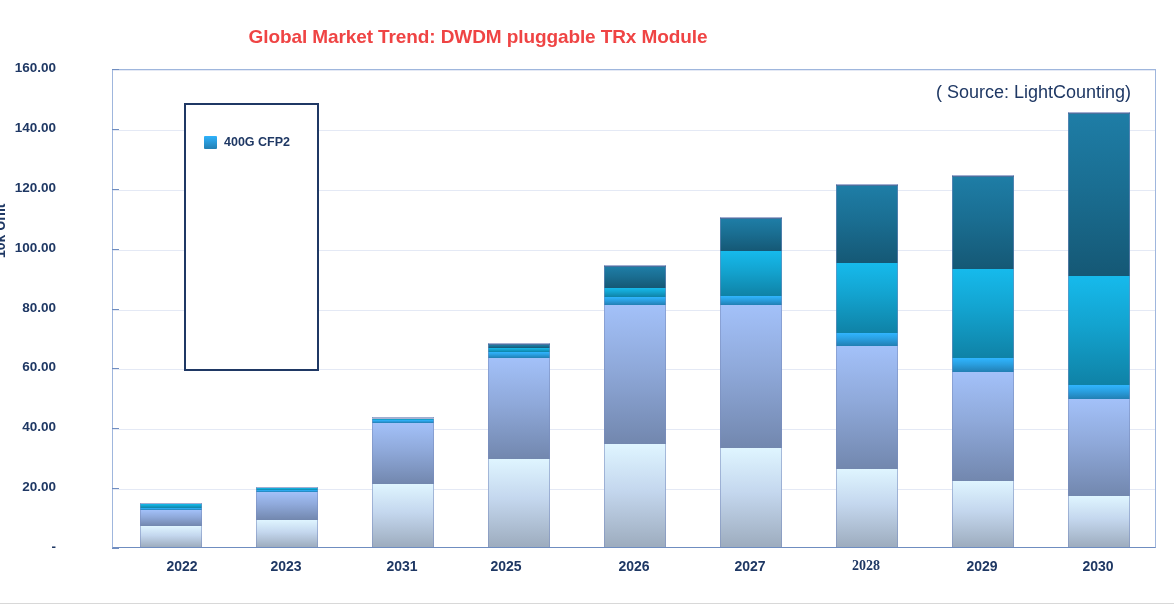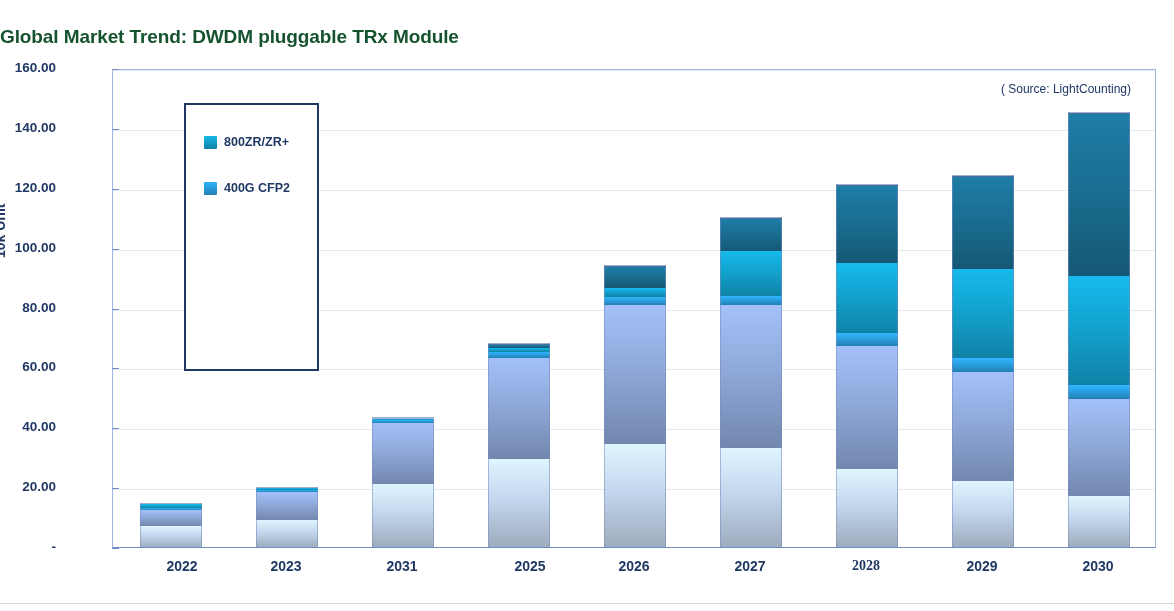--- a/index.html
+++ b/index.html
@@ -7,22 +7,23 @@
   body {
     width:1174px; height:611px;
     background:#ffffff;
     font-family:"Liberation Sans", sans-serif;
     color:#1f3864;
     position:relative;
     overflow:hidden;
   }
   #chart-title {
     position:absolute; top:26px; left:0; width:956px;
+    text-align:center;
     font-size:19px; font-weight:bold;
-    color:#14532d;
+    color:#ef4444;
     letter-spacing:-0.1px;
   }
   
   #plot-frame {
     position:absolute;
     left:112px; top:69px;
     width:1044px; height:479px;
     border:1px solid #9fb6dd;
     border-bottom:1px solid #6f8dc0;
     background:#ffffff;
@@ -50,21 +51,21 @@
     white-space:nowrap;
   }
   .ytick-mark {
     position:absolute;
     left:112px; width:7px; height:1px;
     background:#6f8dc0;
   }
   #source-note {
     position:absolute;
     right:24px; top:12px;
-    font-size:12px;
+    font-size:18px;
     color:#1f3864;
     white-space:nowrap;
   }
   
   #legend {
     position:absolute;
     left:71px; top:33px;
     width:135px; height:268px;
     border:2px solid #1f3864;
     background:#ffffff;
@@ -202,24 +203,20 @@
       <div class="bar-group" style="left: 955px; height: 479px;">
         <div class="bar-seg" style="height: 50.8937px; bottom: 0px; background: linear-gradient(rgb(223, 245, 255) 0%, rgb(196, 215, 238) 45%, rgb(157, 172, 190) 100%);"></div>
         <div class="bar-seg" style="height: 97.2969px; bottom: 50.8937px; background: linear-gradient(rgb(163, 193, 249) 0%, rgb(143, 169, 218) 45%, rgb(114, 135, 174) 100%);"></div>
         <div class="bar-seg" style="height: 13.4719px; bottom: 148.191px; background: linear-gradient(rgb(48, 181, 255) 0%, rgb(42, 159, 224) 45%, rgb(34, 127, 179) 100%);"></div>
         <div class="bar-seg" style="height: 109.272px; bottom: 161.662px; background: linear-gradient(rgb(22, 186, 236) 0%, rgb(19, 163, 207) 45%, rgb(15, 130, 166) 100%);"></div>
         <div class="bar-seg top-cap" style="height: 163.159px; bottom: 270.934px; background: linear-gradient(rgb(30, 125, 166) 0%, rgb(26, 110, 146) 45%, rgb(21, 88, 117) 100%);"></div>
         <div class="bar-seg" style="height: 1px; bottom: 434.094px; background: rgba(110, 130, 185, 0.65);"></div>
       </div>
     </div>
   <div id="legend">
-      <div class="legend-item">
-        <span class="legend-swatch" style="background: linear-gradient(rgb(21, 183, 232), rgb(15, 130, 166));"></span>
-        <span class="legend-label">800ZR/ZR+</span>
-      </div>
       <div class="legend-item">
         <span class="legend-swatch" style="background: linear-gradient(rgb(47, 178, 251), rgb(34, 127, 179));"></span>
         <span class="legend-label">400G CFP2</span>
       </div>
     </div>
 </div>
 
 <div id="y-ticks">
     <div class="ytick" style="top: 539px;">-</div>
     <div class="ytick-mark" style="top: 548px;"></div>
@@ -237,19 +234,19 @@
     <div class="ytick-mark" style="top: 188.75px;"></div>
     <div class="ytick" style="top: 119.875px;">140.00</div>
     <div class="ytick-mark" style="top: 128.875px;"></div>
     <div class="ytick" style="top: 60px;">160.00</div>
     <div class="ytick-mark" style="top: 69px;"></div>
   </div>
 <div id="x-ticks">
     <div class="xtick" style="left: 132px;">2022</div>
     <div class="xtick" style="left: 236px;">2023</div>
     <div class="xtick" style="left: 352px;">2031</div>
-    <div class="xtick" style="left: 480px;">2025</div>
+    <div class="xtick" style="left: 456px;">2025</div>
     <div class="xtick" style="left: 584px;">2026</div>
     <div class="xtick" style="left: 700px; text-align: center;">2027</div>
     <div class="xtick" style="left: 816px; font-family: Liberation Serif, serif;">2028</div>
     <div class="xtick" style="left: 932px;">2029</div>
     <div class="xtick" style="left: 1048px;">2030</div>
   </div>
 
 </body></html>

